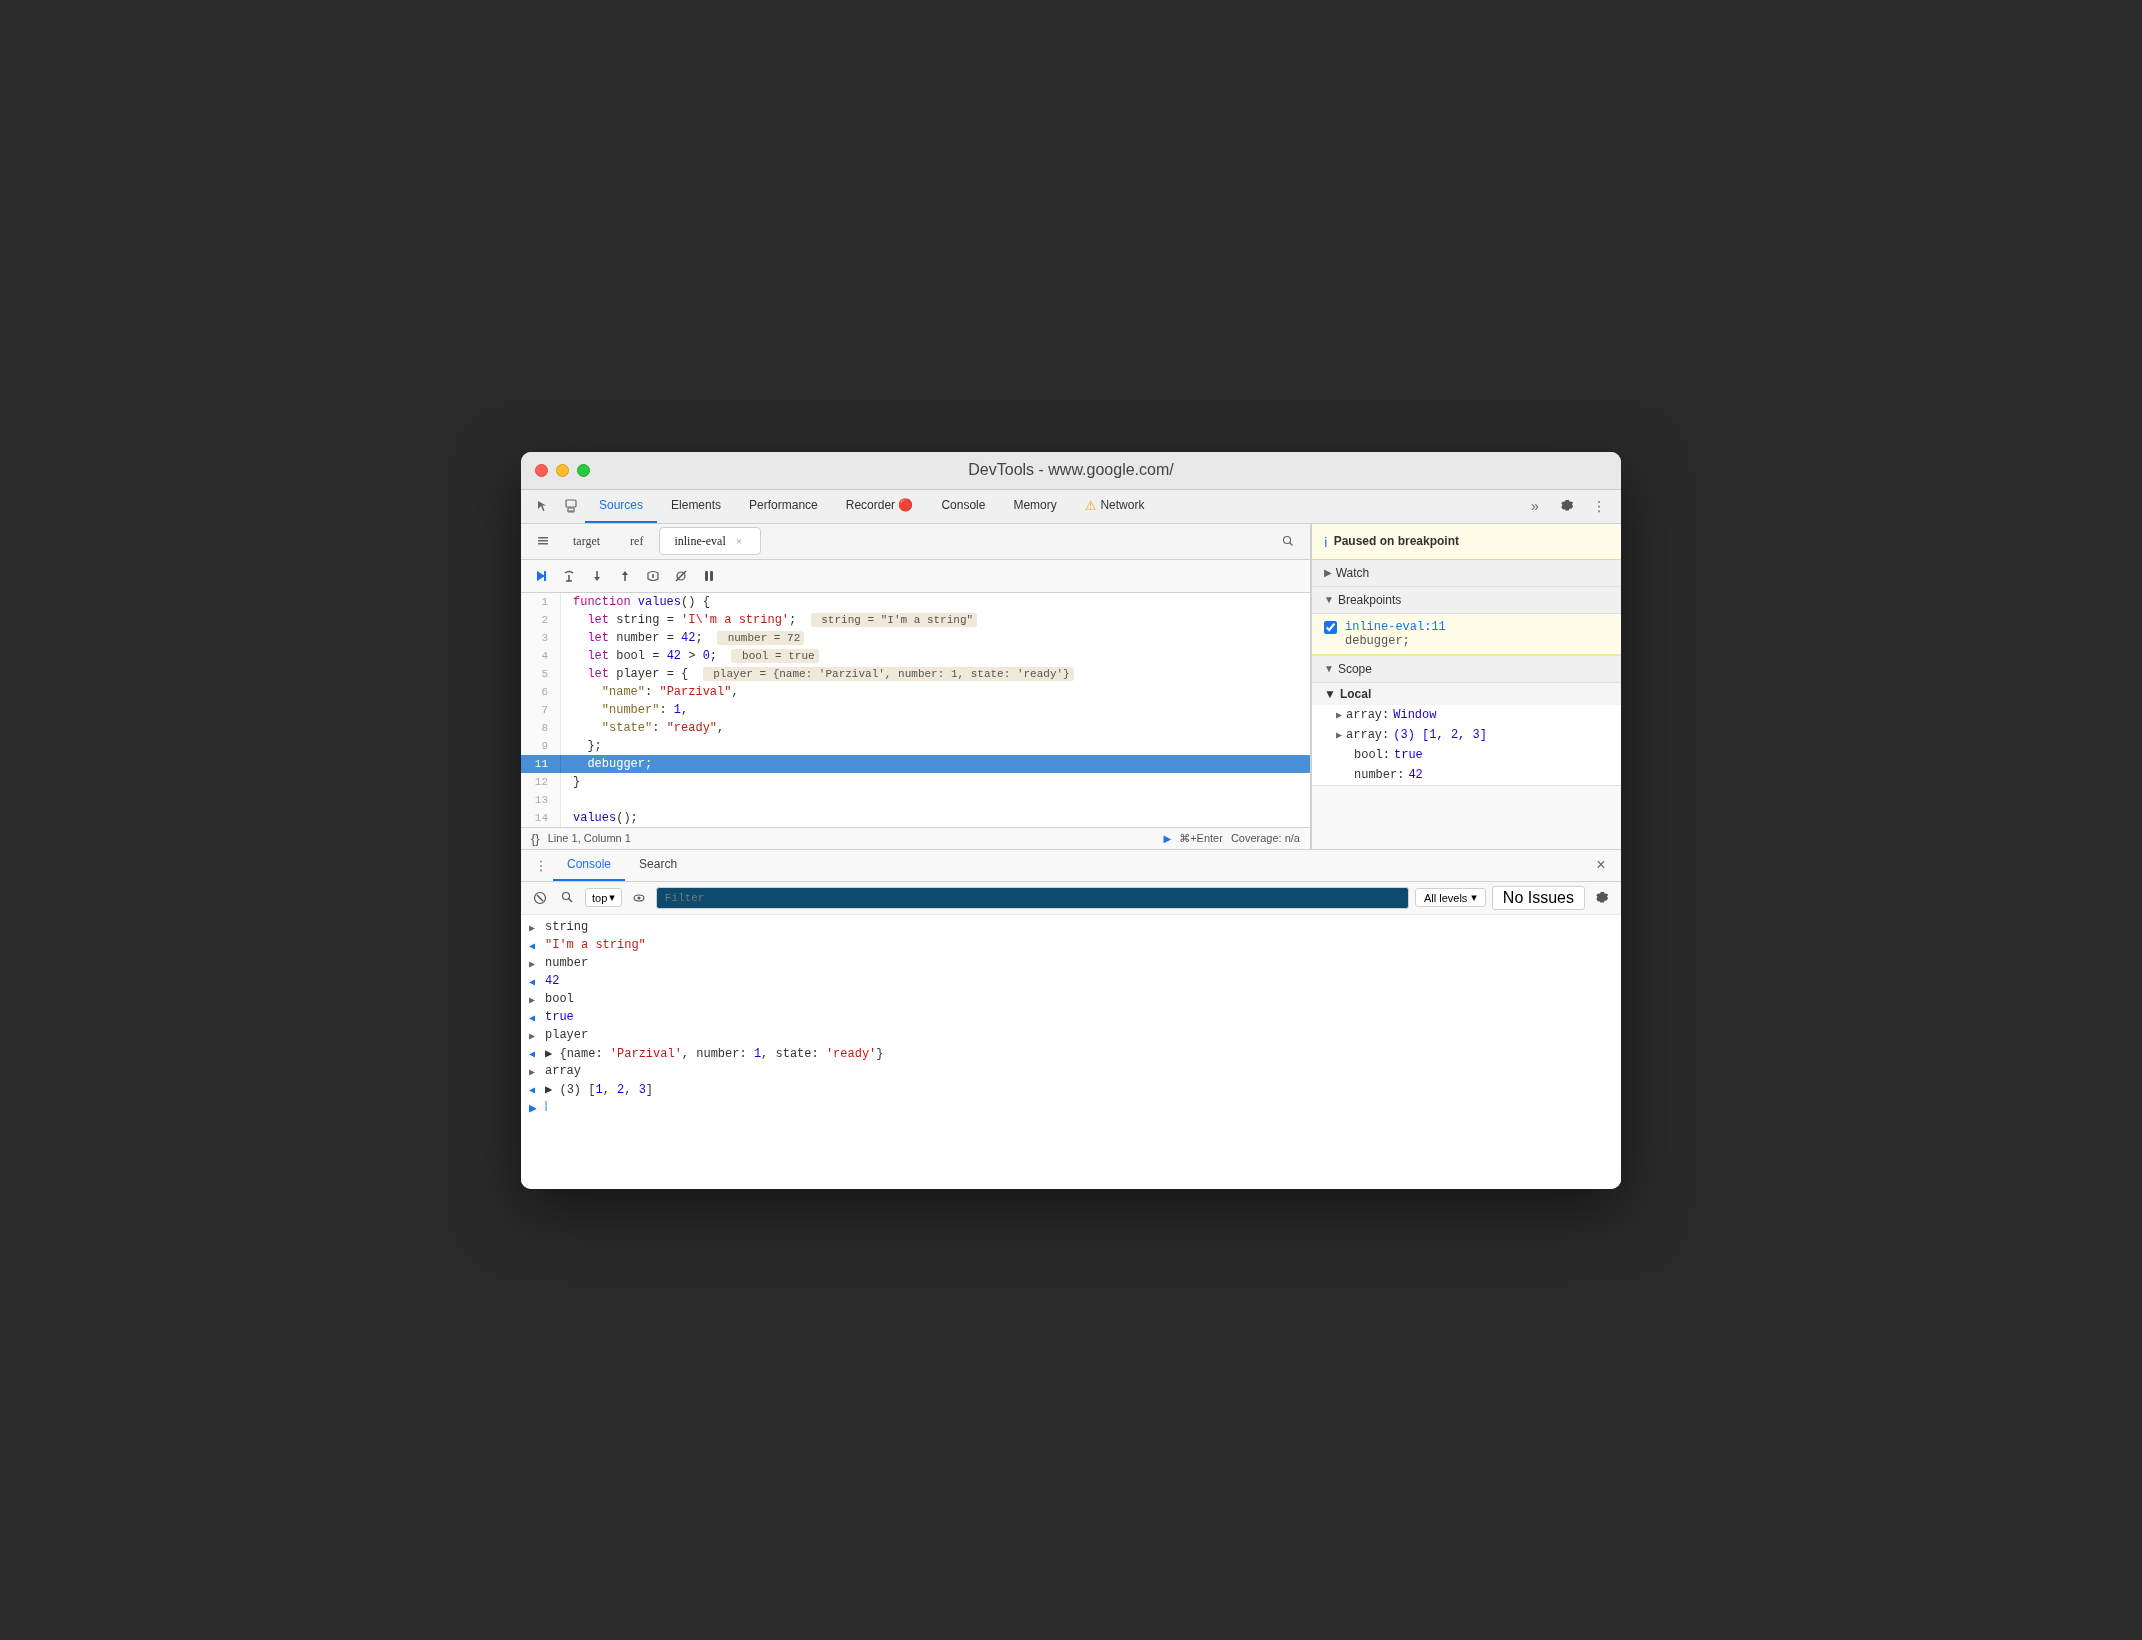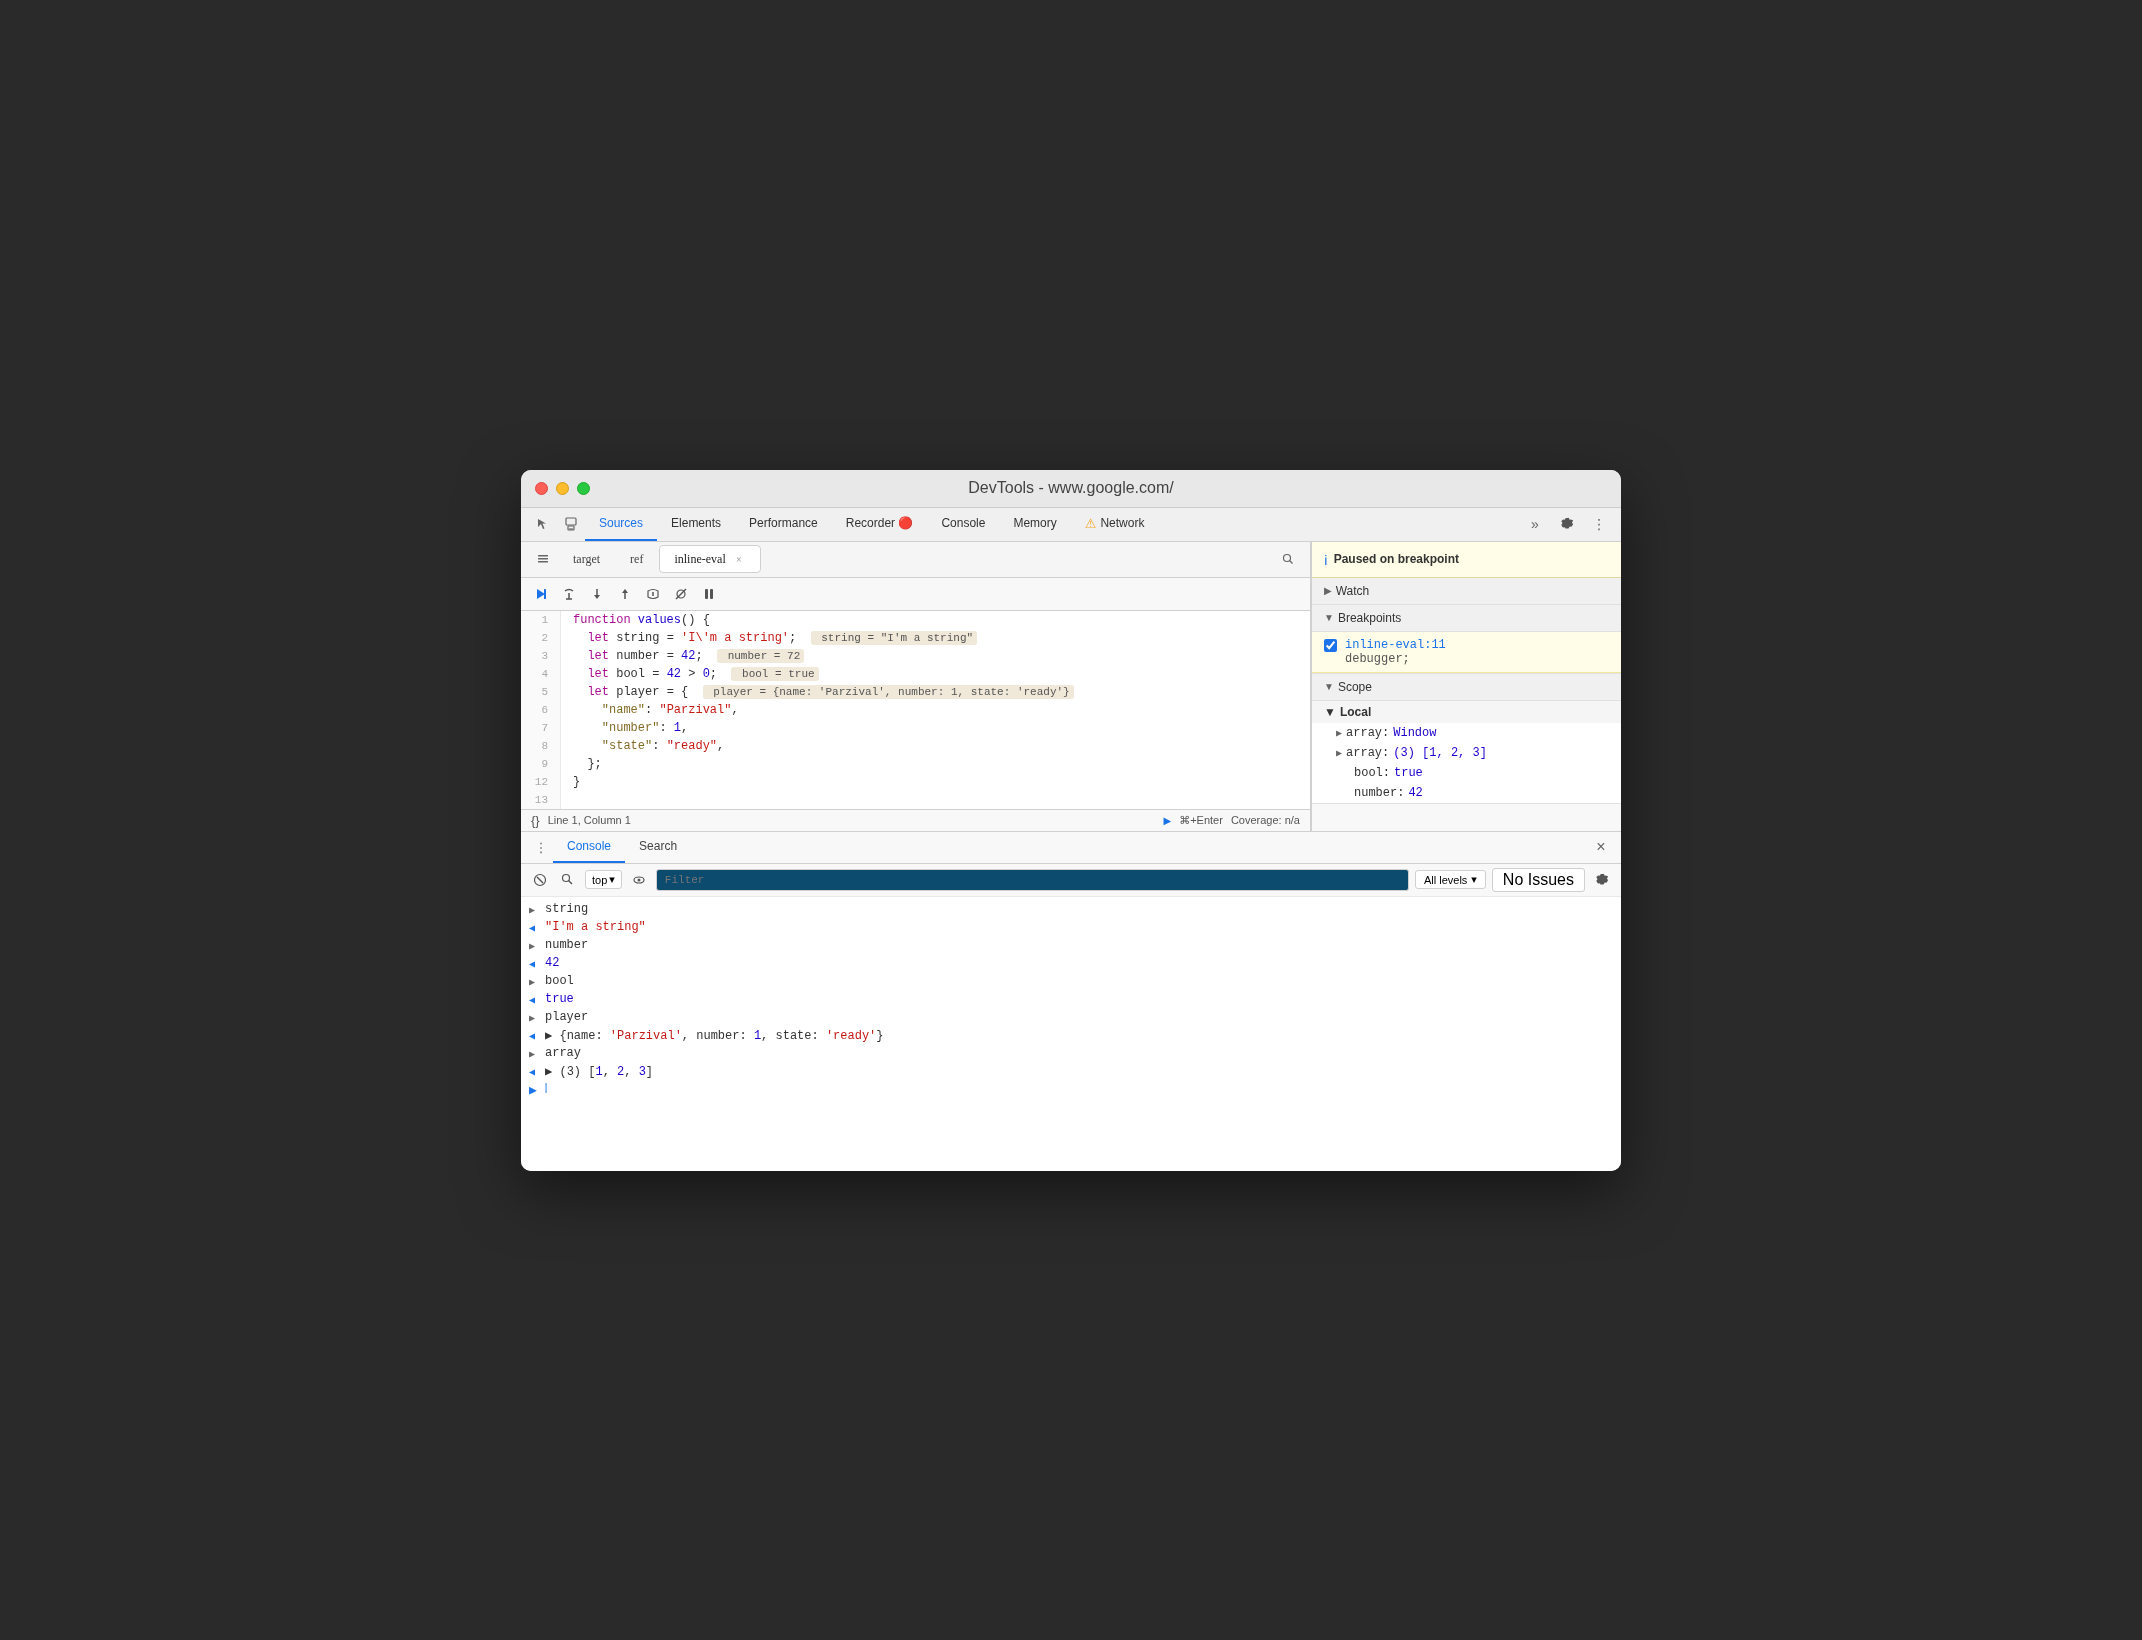--- a/index.html
+++ b/index.html
@@ -671,31 +671,39 @@
               <div class="line-num">8</div>
               <div class="line-code">    <span class="prop">"state"</span>: <span class="str">"ready"</span>,</div>
             </div>
 
             <div class="code-line">
               <div class="line-num">9</div>
               <div class="line-code">  };</div>
             </div>
 
 
+            <div class="code-line current-line">
+              <div class="line-num" style="background:#4a90d9;color:white;border-right-color:#3a80c9;">11</div>
+              <div class="line-code" style="background:#4a90d9;color:white;">  debugger;</div>
+            </div>
 
             <div class="code-line">
               <div class="line-num">12</div>
               <div class="line-code">}</div>
             </div>
 
             <div class="code-line">
               <div class="line-num">13</div>
               <div class="line-code"></div>
             </div>
 
+            <div class="code-line">
+              <div class="line-num">14</div>
+              <div class="line-code"><span class="fn">values</span>();</div>
+            </div>
           </div>
         </div>
 
         <div class="statusbar">
           <div class="statusbar-left">
             <span style="font-size:13px;">{}</span>
             <span>Line 1, Column 1</span>
           </div>
           <div class="statusbar-right">
             <span class="status-play">▶</span>

